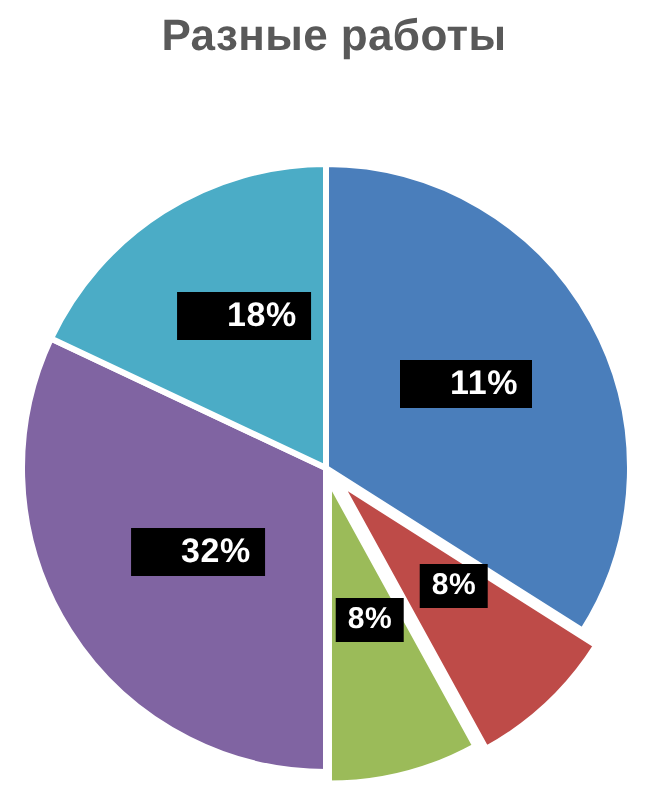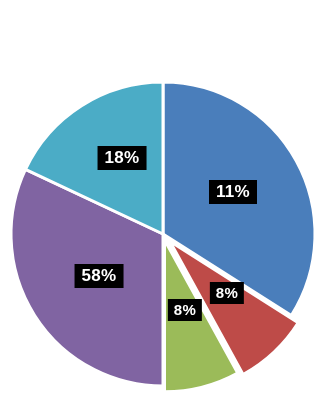--- a/index.html
+++ b/index.html
@@ -46,50 +46,51 @@
     left: 0;
     top: 0;
     display: block;
   }
   .data-label {
     position: absolute;
     background: #000000;
     color: #ffffff;
     font-size: 17px;
     font-weight: bold;
-    padding: 2px 7px 3px 7px;
+    padding: 2px 7px 3px 25px;
     transform: translate(-50%, -50%);
     white-space: nowrap;
     line-height: 19px;
     letter-spacing: 0.3px;
   }
   .data-label.small {
     font-size: 15px;
     padding: 2px 6px 3px 6px;
     line-height: 17px;
   }
 </style>
 </head>
 <body>
 
 <div id="chart-root">
 
+  <div id="chart-title">Разные работы</div>
 
   <div id="pie-wrap">
     <svg id="pie-svg" width="334" height="400" viewBox="0 0 334 400">
       <g id="pie-slices">
           <path d="M 163 234 L 163 82 A 152 152 0 0 1 291.3378446763063 315.4456728368075 Z" fill="#4a7ebb" stroke="#ffffff" stroke-width="3" stroke-linejoin="round"></path>
           <path d="M 169.8454710592869 241.28968627421412 L 298.18331573559317 322.73535911102164 A 152 152 0 0 1 243.07202952274764 374.4883016408814 Z" fill="#be4b48" stroke="#ffffff" stroke-width="3" stroke-linejoin="round"></path>
           <path d="M 164.49213932298912 239.81149896677178 L 237.71869778644987 373.01011433343905 A 152 152 0 0 1 164.49213932298912 391.81149896677175 Z" fill="#9bbb59" stroke="#ffffff" stroke-width="3" stroke-linejoin="round"></path>
           <path d="M 163 234 L 163 386 A 152 152 0 0 1 25.466288025165 169.28154768210902 Z" fill="#8064a2" stroke="#ffffff" stroke-width="3" stroke-linejoin="round"></path>
           <path d="M 163 234 L 25.466288025165 169.28154768210902 A 152 152 0 0 1 162.99999999999997 82 Z" fill="#4bacc6" stroke="#ffffff" stroke-width="3" stroke-linejoin="round"></path>
         </g>
     </svg>
     <div id="pie-labels">
         <div class="data-label" style="left: 233px; top: 192px;">11%</div>
         <div class="data-label small" style="left: 227px; top: 293px;">8%</div>
         <div class="data-label small" style="left: 185px; top: 310px;">8%</div>
-        <div class="data-label" style="left: 99px; top: 276px;">58%</div>
+        <div class="data-label" style="left: 99px; top: 276px;">32%</div>
         <div class="data-label" style="left: 122px; top: 158px;">18%</div>
       </div>
   </div>
 
 </div>
 
 </body></html>

